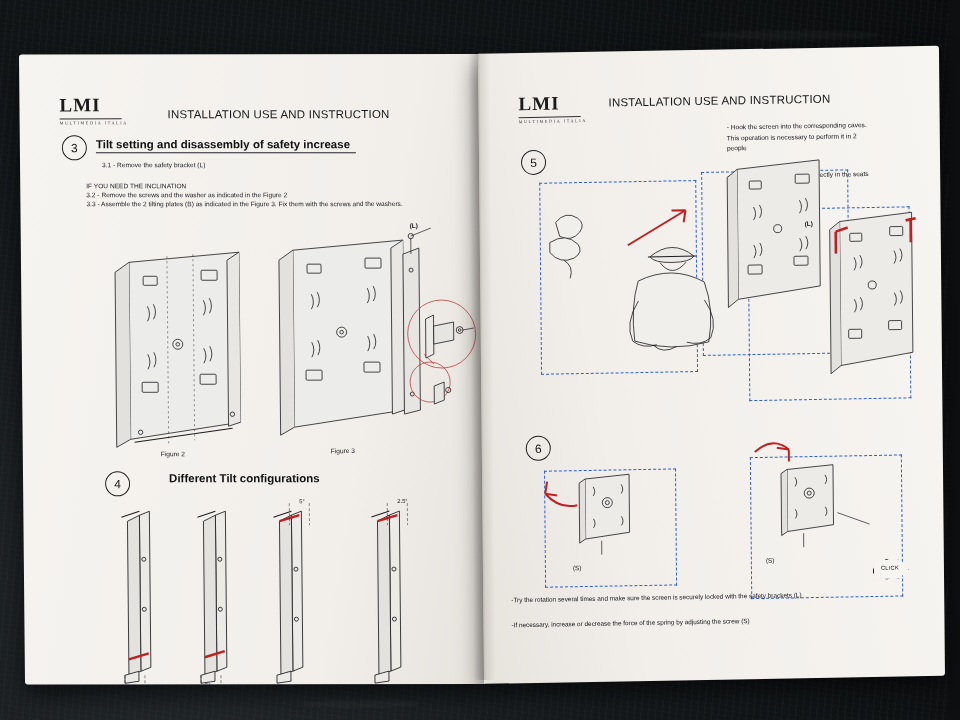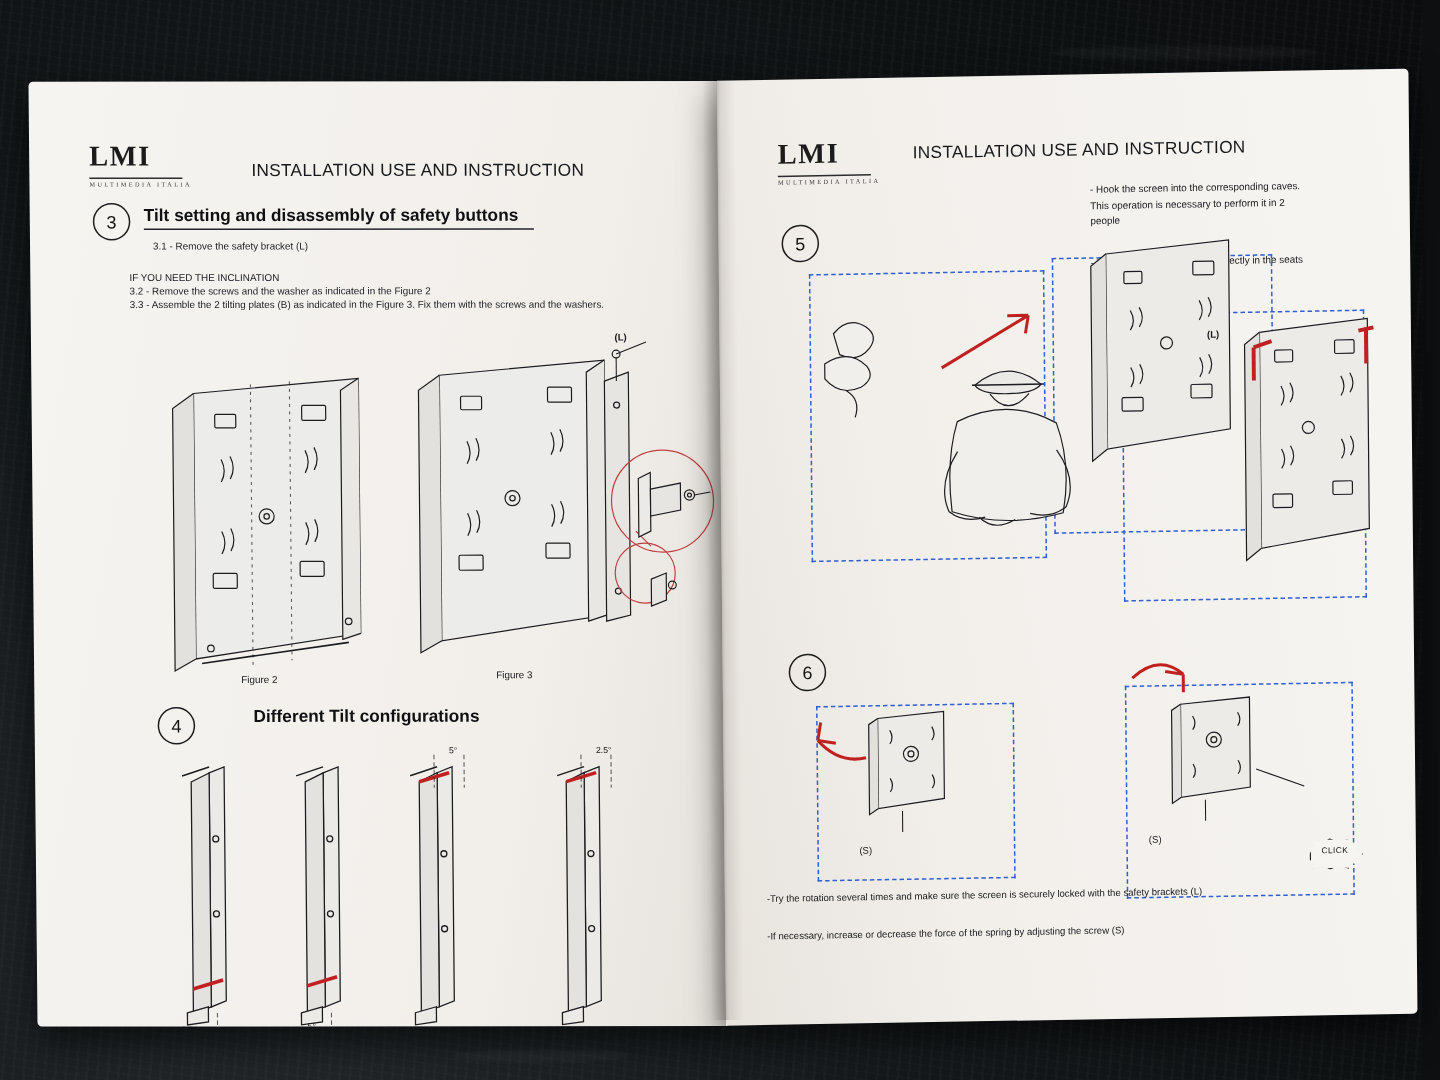--- a/index.html
+++ b/index.html
@@ -218,21 +218,21 @@
 
         <div class="logo" style="left:40px;top:40px;">
           <div class="mark">LMI</div>
           <div class="rule"></div>
           <div class="sub">MULTIMEDIA ITALIA</div>
         </div>
 
         <div class="doc-title" style="left:148px;top:54px;">INSTALLATION USE AND INSTRUCTION</div>
 
         <div class="step-circle" style="left:42px;top:81px;">3</div>
-        <div class="heading underline" style="left:76px;top:84px;width:260px;">Tilt setting and disassembly of safety buttons</div>
+        <div class="heading underline" style="left:76px;top:84px;width:260px;">Tilt setting and disassembly of safety increase</div>
 
         <div class="body-text" style="left:82px;top:106px;">3.1 - Remove the safety bracket (L)</div>
         <div class="body-text" style="left:66px;top:127px;">IF YOU NEED THE INCLINATION</div>
         <div class="body-text" style="left:66px;top:136px;">3.2 - Remove the screws and the washer as indicated in the Figure 2</div>
         <div class="body-text" style="left:66px;top:145px;">3.3 - Assemble the 2 tilting plates (B) as indicated in the Figure 3. Fix them with the screws and the washers.</div>
 
         <svg class="draw" style="left:60px;top:160px;" width="400" height="265" viewBox="0 0 400 265">
           <g fill="none" stroke="#1c1c1f" stroke-width="0.8">
 
             <path d="M48 48 L158 38 L158 208 L48 225 Z" fill="#ececea"></path>

